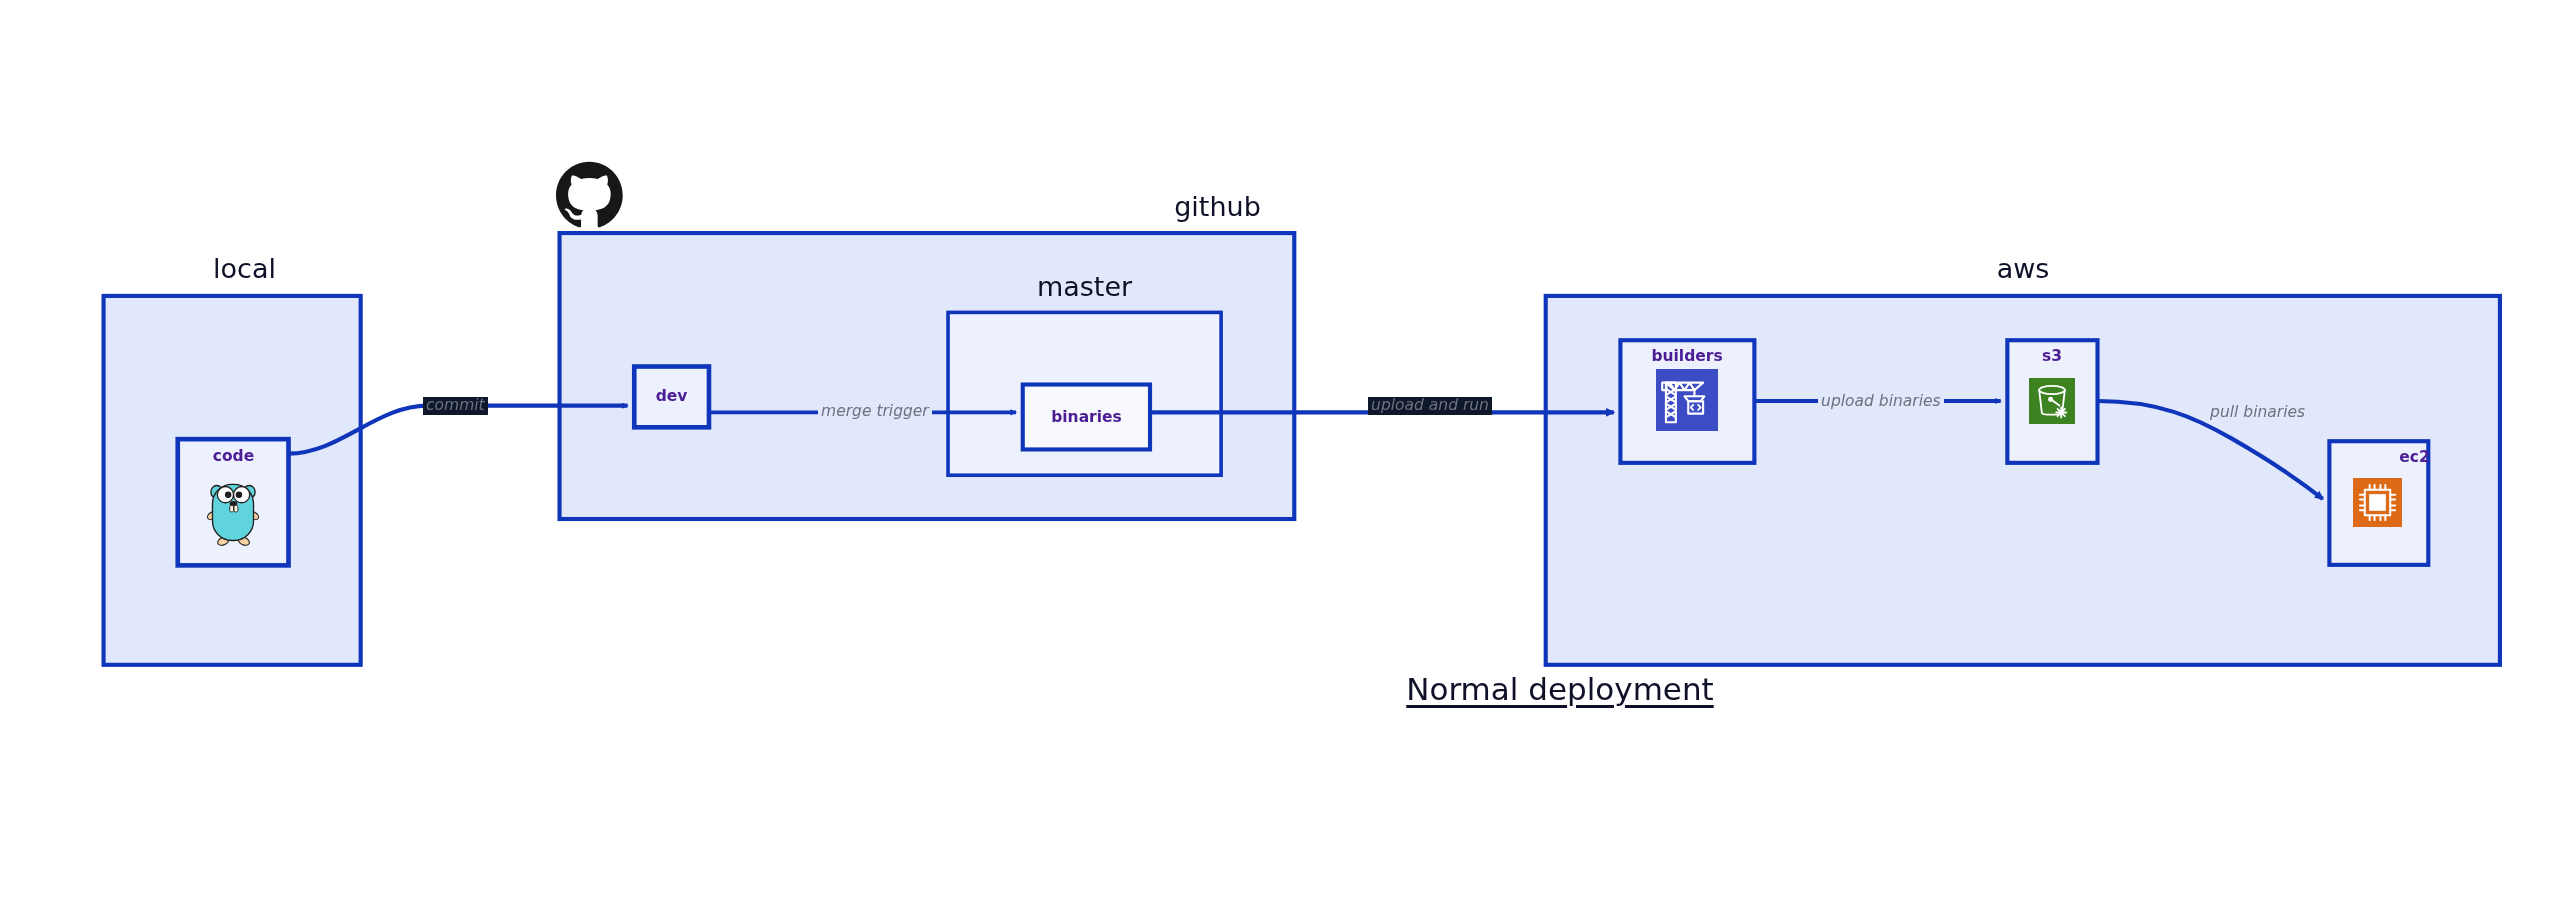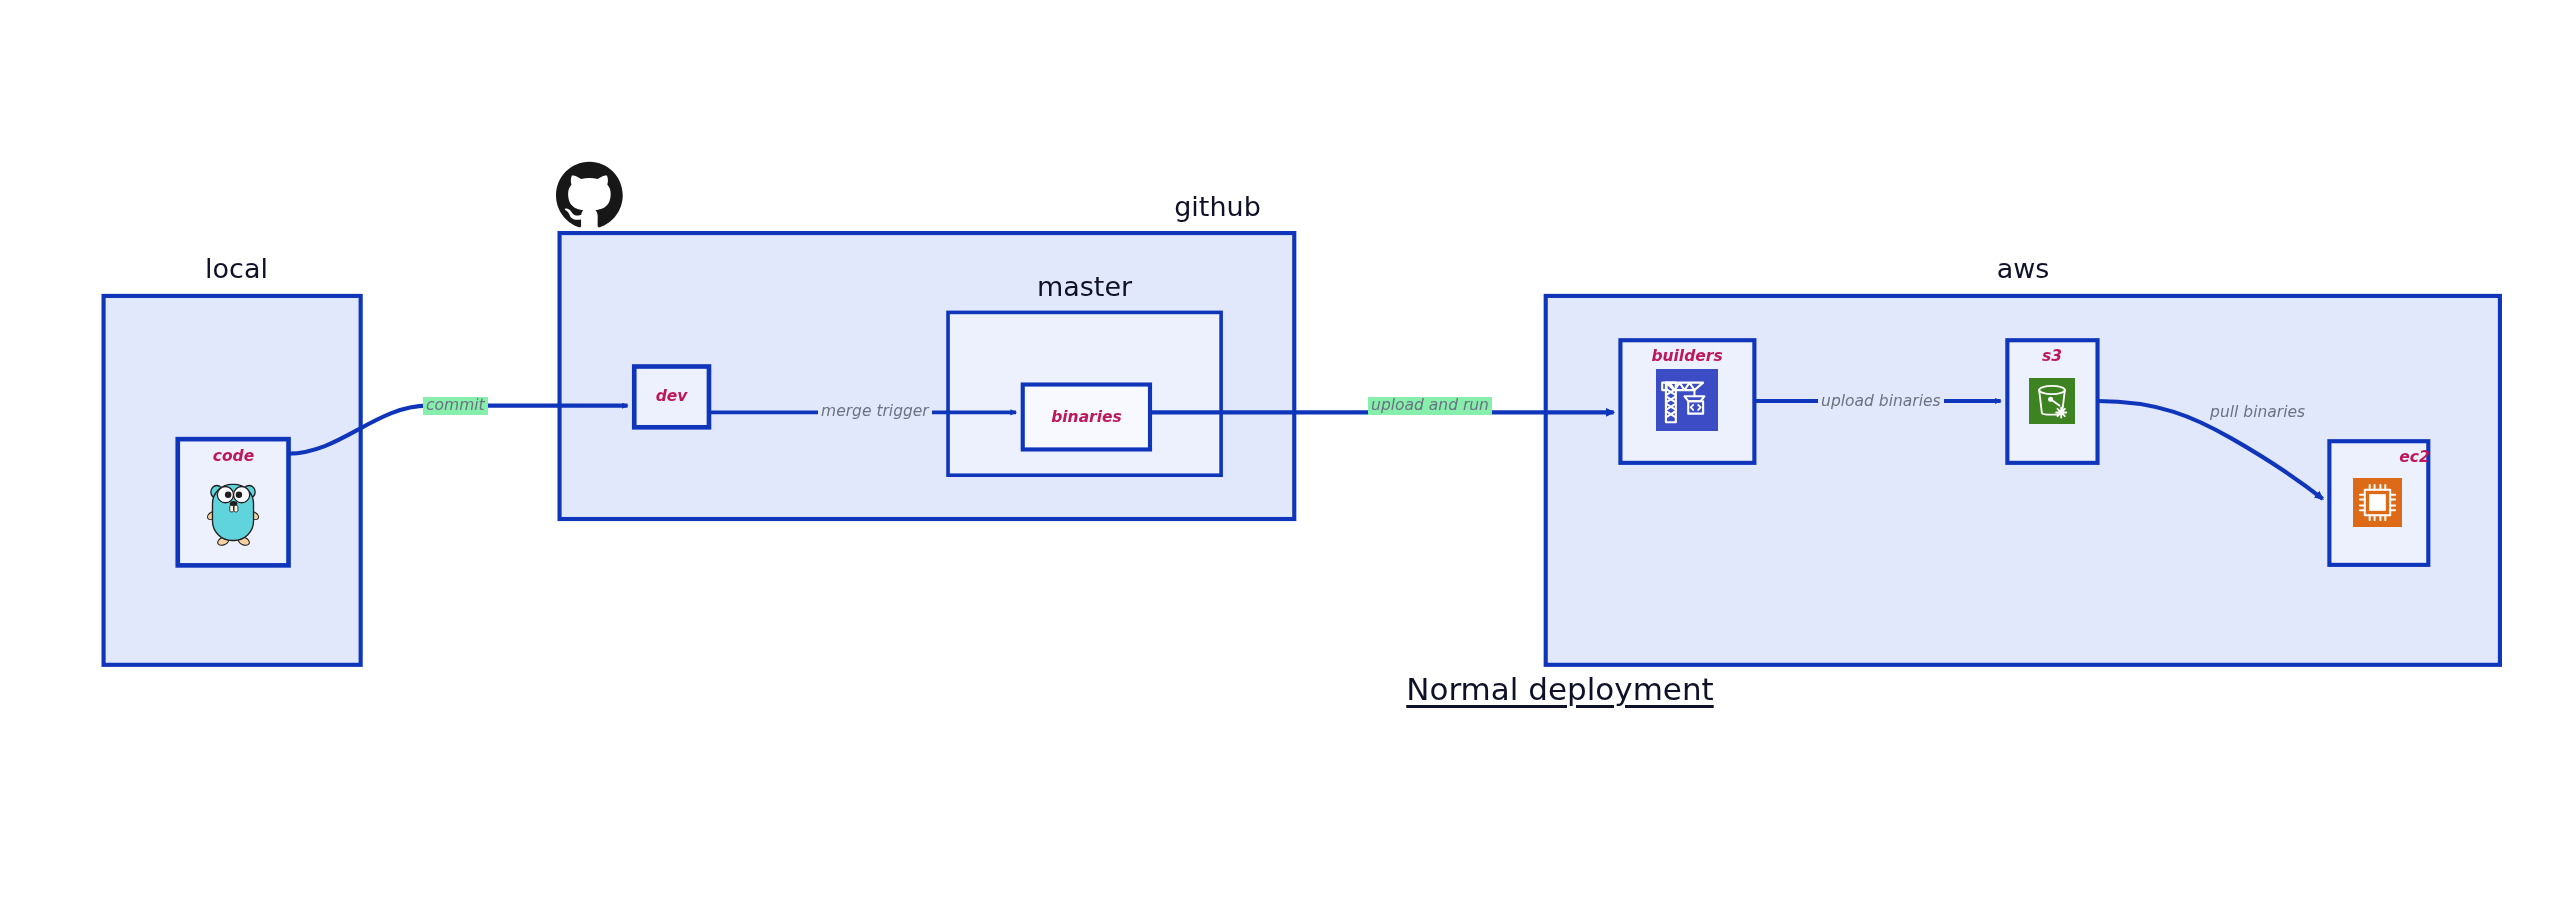--- a/index.html
+++ b/index.html
@@ -30,35 +30,34 @@
     color: #0e1127;
     font-family: "DejaVu Sans", "Liberation Sans", sans-serif;
     white-space: nowrap;
     text-align: center;
     line-height: 1;
   }
   .node-label {
     position: absolute;
     font-size: 15.5px;
     font-weight: bold;
-    color: #be185d;
+    color: #4c1d95;
     font-family: "DejaVu Sans", "Liberation Sans", sans-serif;
     white-space: nowrap;
     text-align: center;
     line-height: 1;
-    font-style: italic;
   }
   .edge-label {
     position: absolute;
     font-size: 15.5px;
     font-style: italic;
     color: #6b7280;
     font-family: "DejaVu Sans", "Liberation Sans", sans-serif;
     white-space: nowrap;
-    background: #86efac;
+    background: #0f172a;
     padding: 1px 3.1px;
     line-height: 1;
   }
   .edge-label.on-tint { background: #e2e8fb; }
   .diagram-title {
     position: absolute;
     font-size: 31px;
     color: #0e1127;
     text-decoration: underline;
     text-underline-offset: 5.2px;
@@ -190,21 +189,21 @@
       </g>
       <g stroke="#ffffff" stroke-width="4" stroke-linecap="round">
         <path d="M34,24 L34,14 M44,24 L44,14 M56,24 L56,14 M66,24 L66,14"></path>
         <path d="M34,76 L34,86 M44,76 L44,86 M56,76 L56,86 M66,76 L66,86"></path>
         <path d="M24,34 L14,34 M24,44 L14,44 M24,56 L14,56 M24,66 L14,66"></path>
         <path d="M76,34 L86,34 M76,44 L86,44 M76,56 L86,56 M76,66 L86,66"></path>
       </g>
     </svg>
   </div>
 
-  <div class="grp-label" style="left:108px; top:255px; width:257px;">local</div>
+  <div class="grp-label" style="left:116px; top:255px; width:257px;">local</div>
 
   <div class="grp-label" style="left:1140px; top:193px; width:155px; text-align:center;">github</div>
 
   <div class="grp-label" style="left:948px; top:273px; width:273px;">master</div>
 
   <div class="grp-label" style="left:1546px; top:255px; width:954px;">aws</div>
 
   <div class="node-label" style="left:178px; top:449px; width:111px;">code</div>
 
   <div class="node-label" style="left:634px; top:389px; width:75px;">dev</div>

